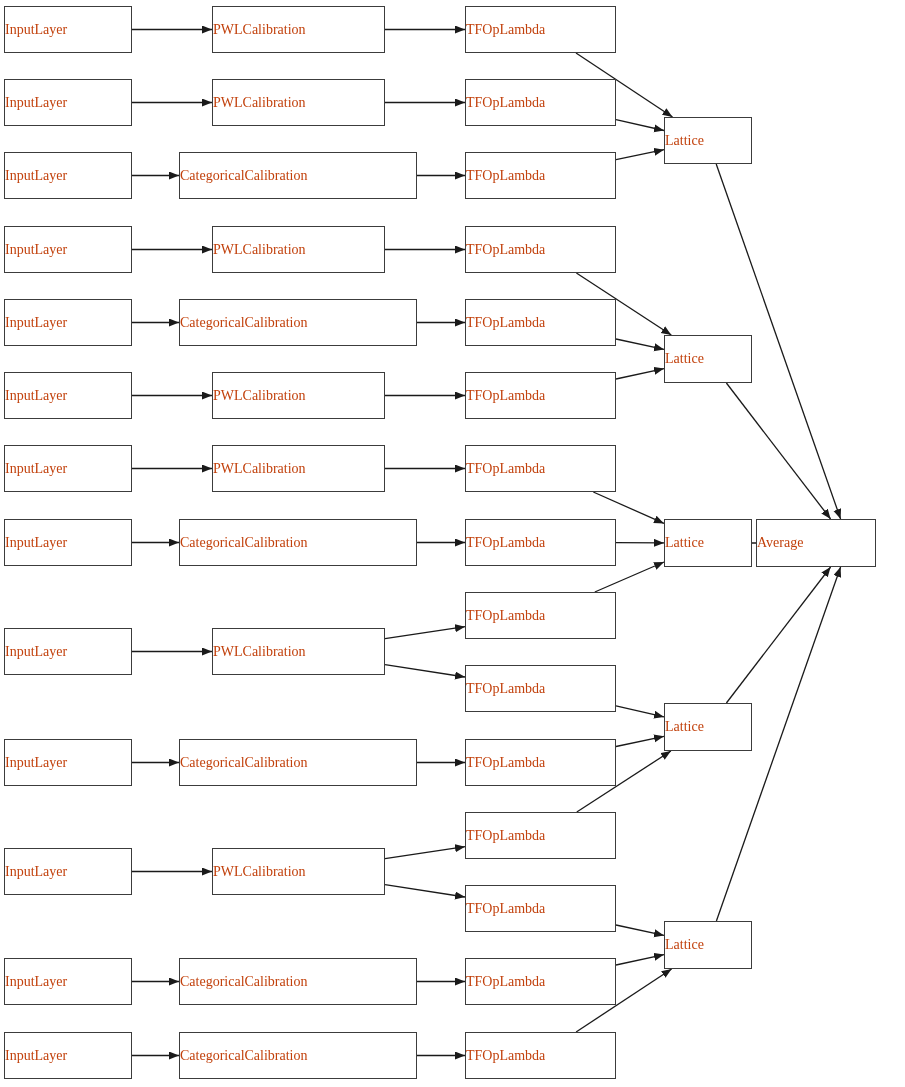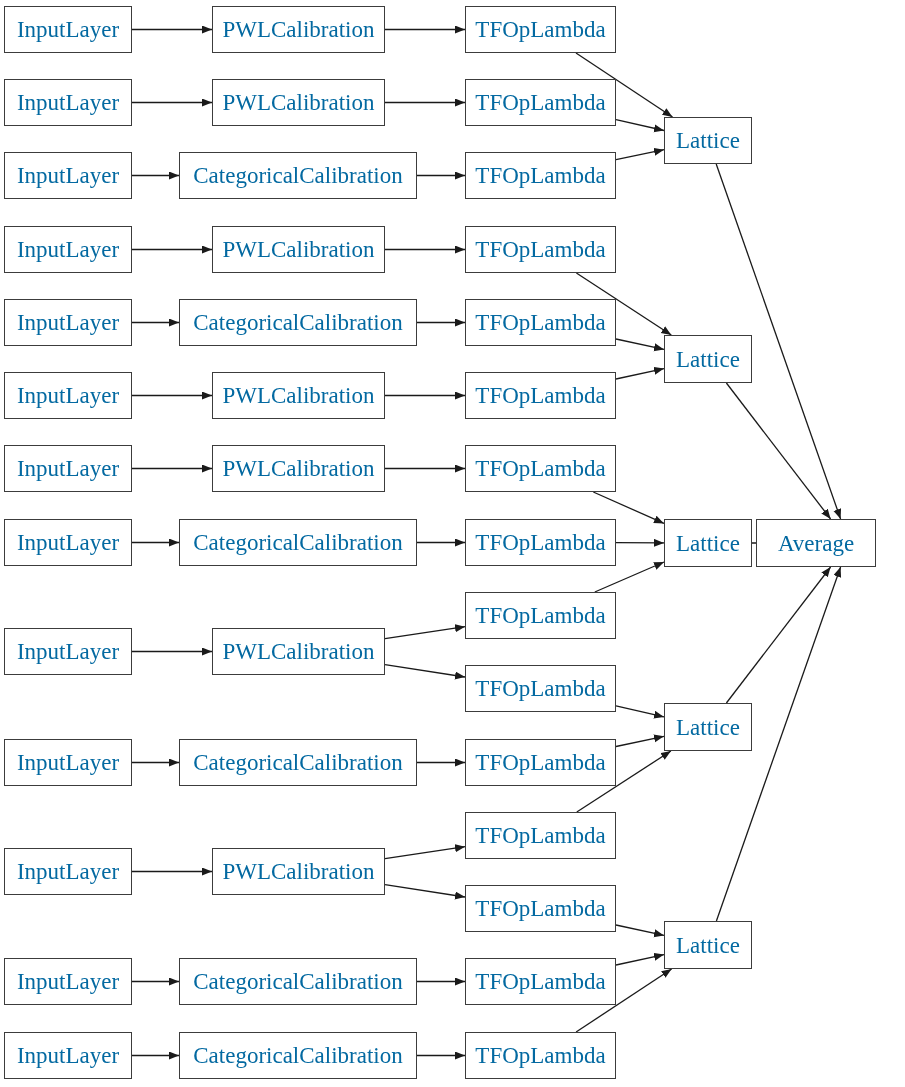--- a/index.html
+++ b/index.html
@@ -22,23 +22,23 @@
     width: 905px;
     height: 1087px;
   }
   .node {
     position: absolute;
     box-sizing: border-box;
     background: #ffffff;
     border: 1.5px solid #3c3c3c;
     display: flex;
     align-items: center;
-    justify-content: center;
-    color: #0369a1;
-    font-size: 23px;
+    justify-content: flex-start;
+    color: #c2410c;
+    font-size: 14px;
     white-space: nowrap;
     line-height: 1;
   }
   .edge {
     stroke: #1a1a1a;
     stroke-width: 1.3;
     fill: none;
   }
 </style>
 </head>

